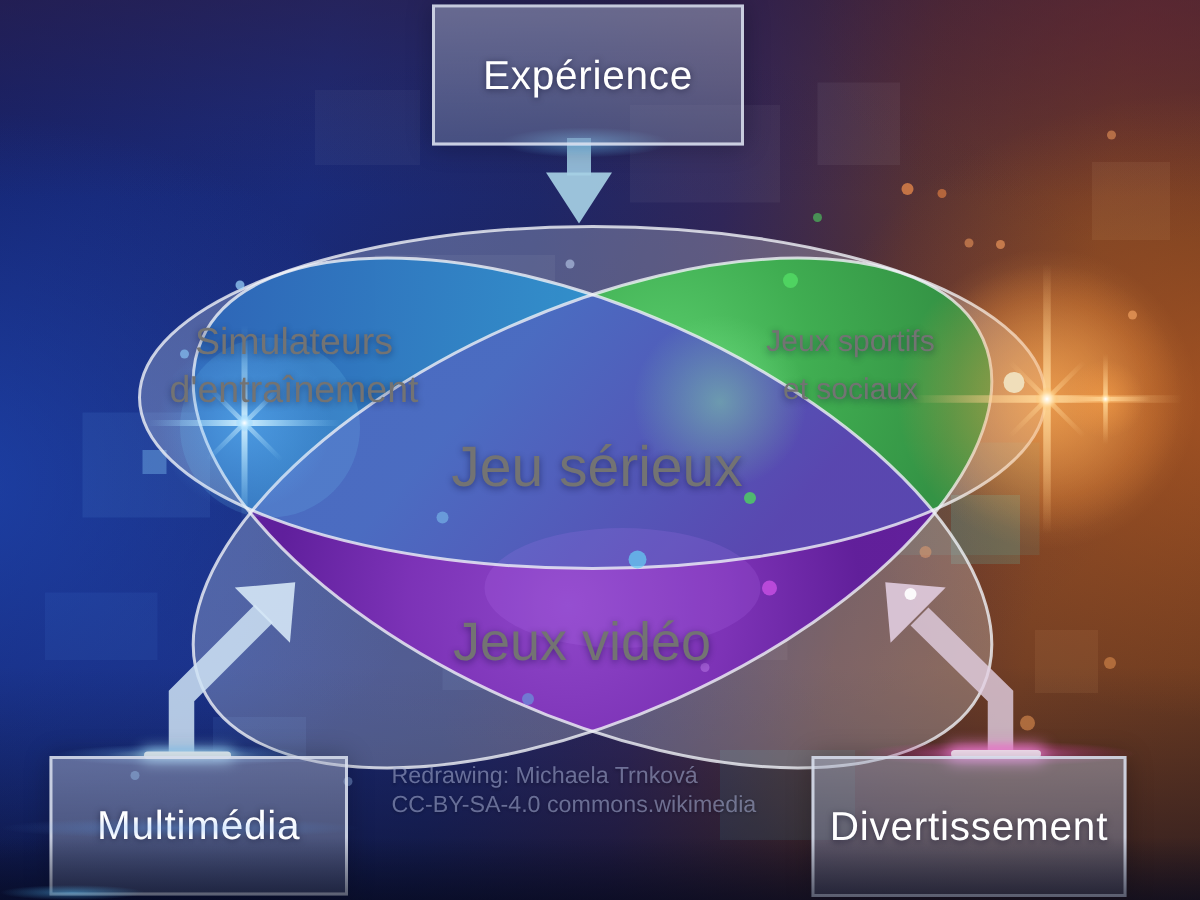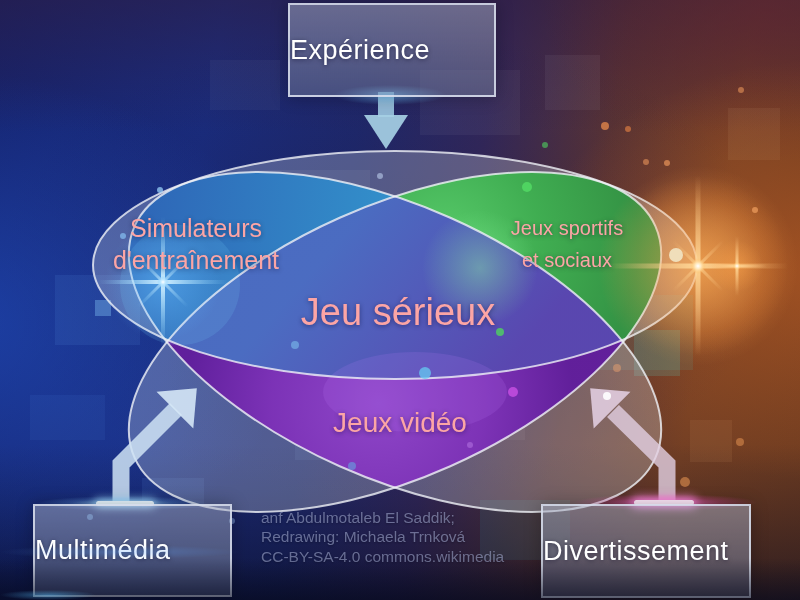--- a/index.html
+++ b/index.html
@@ -28,36 +28,36 @@
   .flare{position:absolute;pointer-events:none;}
   .flare-blue{left:36px;top:496px;width:172px;height:15px;
     background:radial-gradient(ellipse closest-side, rgba(175,228,255,.85), rgba(120,190,255,.25) 60%, transparent);}
   .flare-blue-core{left:96px;top:501px;width:58px;height:5px;border-radius:3px;background:#eaf8ff;box-shadow:0 0 9px 2px rgba(160,220,255,.9);}
   .flare-pink{left:573px;top:494px;width:184px;height:17px;
     background:radial-gradient(ellipse closest-side, rgba(255,115,216,.8), rgba(255,80,200,.25) 60%, transparent);}
   .flare-pink-core{left:634px;top:500px;width:60px;height:5px;border-radius:3px;background:#ffe9fa;box-shadow:0 0 10px 3px rgba(255,140,225,.9);}
   .glow-top-arrow{left:334px;top:85px;width:112px;height:20px;
     background:radial-gradient(ellipse closest-side, rgba(115,200,255,.6), transparent);}
   
-  .lbox{position:absolute;display:flex;align-items:center;justify-content:flex-start;
+  .lbox{position:absolute;display:flex;align-items:center;justify-content:center;
     border:2px solid rgba(218,224,238,.85);
     background:linear-gradient(180deg, rgba(168,175,198,.50), rgba(118,128,158,.46));
     box-shadow:0 0 16px rgba(0,0,12,.28);
     color:#fff;font-size:27px;letter-spacing:.5px;
     text-shadow:0 1px 4px rgba(0,0,30,.5);}
   .box-exp {left:288px;top:3px;  width:204px;height:90px;}
   .box-mult{left:33px; top:504px;width:195px;height:89px;}
   .box-div {left:541px;top:504px;width:206px;height:90px;}
   
-  .vlbl{position:absolute;color:#fca5a5;text-align:center;white-space:pre-line;
+  .vlbl{position:absolute;color:#737373;text-align:center;white-space:pre-line;
     text-shadow:0 1px 5px rgba(0,0,45,.45);}
   .lbl-sim    {left:66px; top:212px;width:260px;font-size:25px;line-height:32px;}
   .lbl-sport  {left:437px;top:212px;width:260px;font-size:20px;line-height:32px;}
   .lbl-serieux{left:268px;top:291px;width:260px;font-size:38px;}
-  .lbl-video  {left:270px;top:407px;width:260px;font-size:28px;}
+  .lbl-video  {left:258px;top:407px;width:260px;font-size:36px;}
   
   .attr{position:absolute;left:261px;top:508px;width:330px;
     font-size:15.5px;line-height:19.3px;color:rgba(178,188,224,.52);
     text-shadow:0 1px 2px rgba(0,0,20,.3);}
 </style>
 </head>
 <body>
 
 <div id="stage">
   <div class="bg"></div>
@@ -250,21 +250,20 @@
   </div>
 
   <div class="vlbl lbl-sim">Simulateurs
 d'entraînement</div>
   <div class="vlbl lbl-sport">Jeux sportifs
 et sociaux</div>
   <div class="vlbl lbl-serieux">Jeu sérieux</div>
   <div class="vlbl lbl-video">Jeux vidéo</div>
 
   <div class="attr">
-    <div>anf Abdulmotaleb El Saddik;</div>
     <div>Redrawing: Michaela Trnková</div>
     <div>CC-BY-SA-4.0 commons.wikimedia</div>
   </div>
 
   <div class="bottom-shade"></div>
   <div class="horizon"></div>
   <div class="corner-glow"></div>
 </div>
 
 </body></html>

